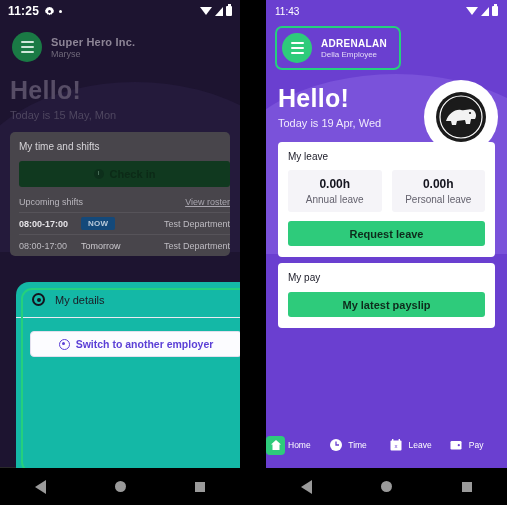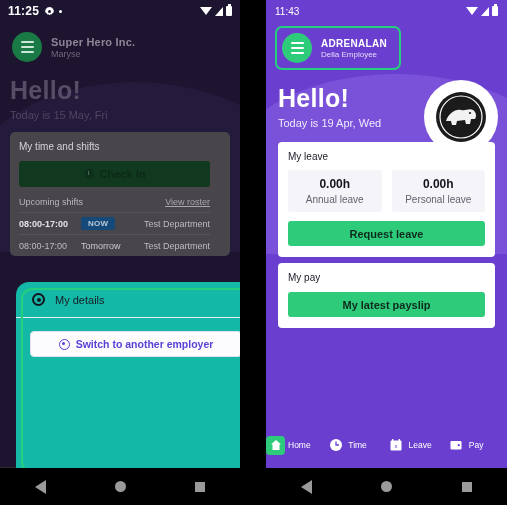--- a/index.html
+++ b/index.html
@@ -71,21 +71,21 @@
   .l-wave {
     position: absolute; left: -30px; top: 82px; width: 330px; height: 170px;
     background: #241a3b; border-radius: 50% 50% 0 0 / 60% 60% 0 0; z-index: 1;
   }
   .l-body { position: relative; z-index: 3; padding: 6px 10px 0 10px; }
   .l-hello { font-size: 25px; font-weight: 700; color: #574d66; letter-spacing: .3px; }
   .l-today { font-size: 11px; color: #4f4760; margin-top: 4px; }
 
   .l-card {
     margin-top: 11px; background: #48454b; border-radius: 5px;
-    padding: 9px 20px 0 9px; color: #cfcdd2;
+    padding: 9px 0 0 9px; color: #cfcdd2;
   }
   .l-card-title { font-size: 10px; color: #d6d4d8; }
   .l-checkin {
     margin-top: 9px; height: 26px; background: #10391f; border-radius: 3px;
     display: flex; align-items: center; justify-content: center; gap: 6px;
     color: #0c2a17; font-size: 11px; font-weight: 700;
   }
   .clock-ic {
     width: 10px; height: 10px; border-radius: 50%; background: #0d2f1b; position: relative;
   }
@@ -264,21 +264,21 @@
             <i></i>
         </div>
         <div class="hdr-txt">
           <div class="org">Super Hero Inc.</div>
           <div class="usr">Maryse</div>
         </div>
       </div>
 
       <div class="l-body">
         <div class="l-hello">Hello!</div>
-        <div class="l-today">Today is 15 May, Fri</div>
+        <div class="l-today">Today is 15 May, Mon</div>
 
         <div class="l-card">
           <div class="l-card-title">My time and shifts</div>
 
           <div class="l-checkin">
             <span class="clock-ic"></span>
             <span>Check in</span>
           </div>
 
           <div class="l-sub">

